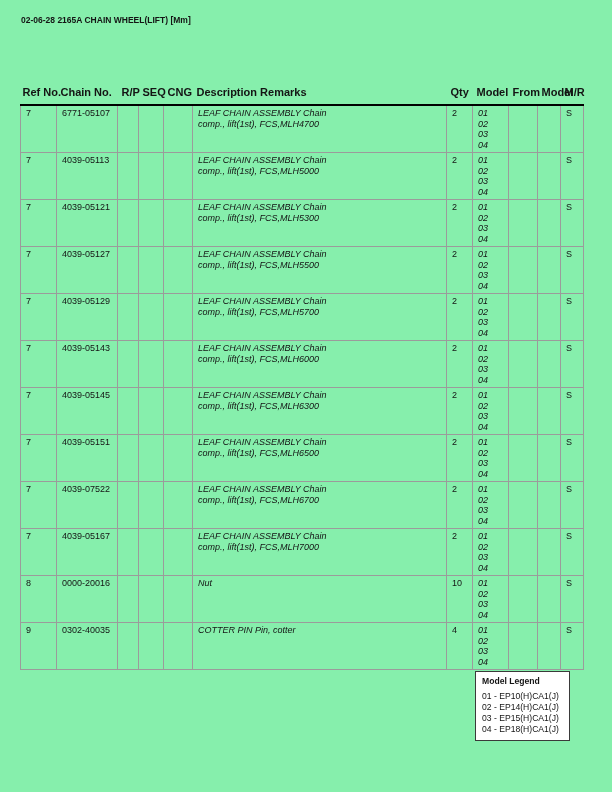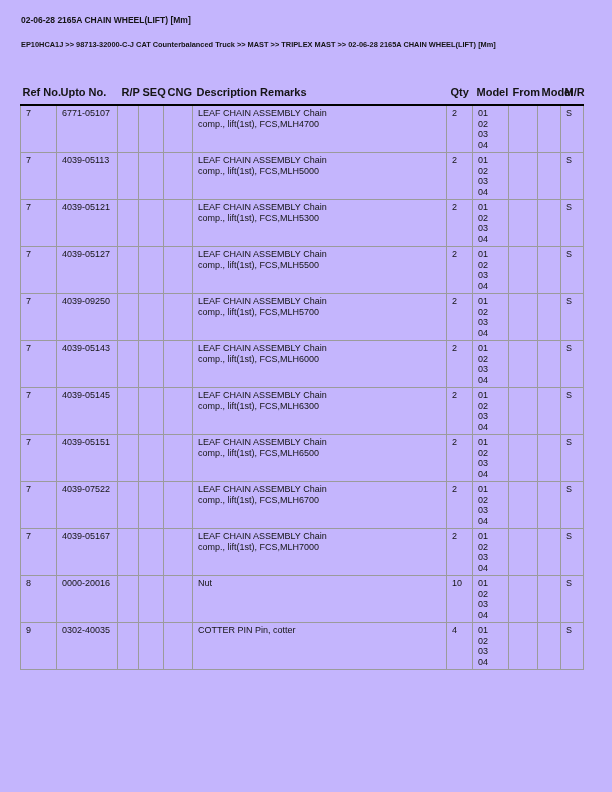--- a/index.html
+++ b/index.html
@@ -3,21 +3,21 @@
 <meta charset="utf-8">
 <style>
   html, body { margin: 0; padding: 0; }
   body {
     width: 612px; height: 792px;
     background: #ffffff;
     font-family: "Liberation Sans", sans-serif;
     color: #141414;
     -webkit-font-smoothing: antialiased;
   }
-  .page { position: relative; width: 612px; height: 792px; overflow: hidden; background: #c4b5fd; }
+  .page { position: relative; width: 612px; height: 792px; overflow: hidden; background: #86efac; }
 
   .doc-title {
     position: absolute; left: 21px; top: 15px;
     font-size: 8.5px; font-weight: bold; white-space: nowrap;
   }
   .breadcrumb {
     position: absolute; left: 21px; top: 40px; width: 478px;
     font-size: 7.4px; font-weight: bold; line-height: 10.5px;
   }
 
@@ -32,60 +32,59 @@
   }
   table.parts thead th.c-ref { padding-left: 2px; }
   table.parts tbody td {
     border: 1px solid #9b9b9b;
     font-size: 9px; line-height: 10.5px;
     vertical-align: top; text-align: left;
     padding: 2px 2px 2px 5px;
     overflow: hidden;
   }
   table.parts tbody tr { height: 46px; }
-  td.c-desc, td.c-model { white-space: pre-line; }
+  td.c-desc, td.c-model { white-space: pre-line; font-style: italic; }
   td.c-qty { padding-left: 8px; }
   td.c-mr  { padding-left: 8px; }
 
   .legend {
     position: absolute; left: 475px; top: 671px;
     width: 95px; box-sizing: border-box;
     border: 1px solid #3a3a3a; background: #fff;
     padding: 4px 2px 5px 6px;
   }
   .legend-title { font-size: 8.6px; font-weight: bold; margin-bottom: 5px; white-space: nowrap; }
   .legend-item  { font-size: 8.6px; line-height: 11px; white-space: nowrap; }
 </style>
 </head>
 <body>
 
 <div class="page">
 
   <div class="doc-title">02-06-28 2165A CHAIN WHEEL(LIFT) [Mm]</div>
 
-  <div class="breadcrumb">EP10HCA1J &gt;&gt; 98713-32000-C-J CAT Counterbalanced Truck &gt;&gt; MAST &gt;&gt; TRIPLEX MAST &gt;&gt; 02-06-28 2165A CHAIN WHEEL(LIFT) [Mm]</div>
 
   <table class="parts">
     <colgroup>
       <col style="width:36px">
         <col style="width:61px">
         <col style="width:21px">
       <col style="width:25px">
         <col style="width:29px">
         <col style="width:254px">
       <col style="width:26px">
         <col style="width:36px">
         <col style="width:29px">
       <col style="width:23px">
         <col style="width:23px">
     </colgroup>
     <thead>
       <tr>
         <th class="c-ref">Ref No.</th>
-        <th>Upto No.</th>
+        <th>Chain No.</th>
         <th>R/P</th>
         <th>SEQ</th>
         <th>CNG</th>
         <th>Description Remarks</th>
         <th>Qty</th>
         <th>Model</th>
         <th>From</th>
         <th>Model</th>
         <th>M/R</th>
       </tr>
@@ -154,21 +153,21 @@
         <td class="c-model">01
 02
 03
 04</td>
         <td class="c-from"></td>
         <td class="c-upto"></td>
         <td class="c-mr">S</td>
       </tr>
         <tr>
         <td class="c-ref">7</td>
-        <td class="c-part">4039-09250</td>
+        <td class="c-part">4039-05129</td>
         <td class="c-rp"></td>
         <td class="c-seq"></td>
         <td class="c-cng"></td>
         <td class="c-desc">LEAF CHAIN ASSEMBLY Chain
 comp., lift(1st), FCS,MLH5700</td>
         <td class="c-qty">2</td>
         <td class="c-model">01
 02
 03
 04</td>
@@ -289,14 +288,21 @@
 02
 03
 04</td>
         <td class="c-from"></td>
         <td class="c-upto"></td>
         <td class="c-mr">S</td>
       </tr>
       </tbody>
   </table>
 
+  <div class="legend">
+    <div class="legend-title">Model Legend</div>
+    <div class="legend-item">01 - EP10(H)CA1(J)</div>
+    <div class="legend-item">02 - EP14(H)CA1(J)</div>
+    <div class="legend-item">03 - EP15(H)CA1(J)</div>
+    <div class="legend-item">04 - EP18(H)CA1(J)</div>
+  </div>
 
 </div>
 
 </body></html>

